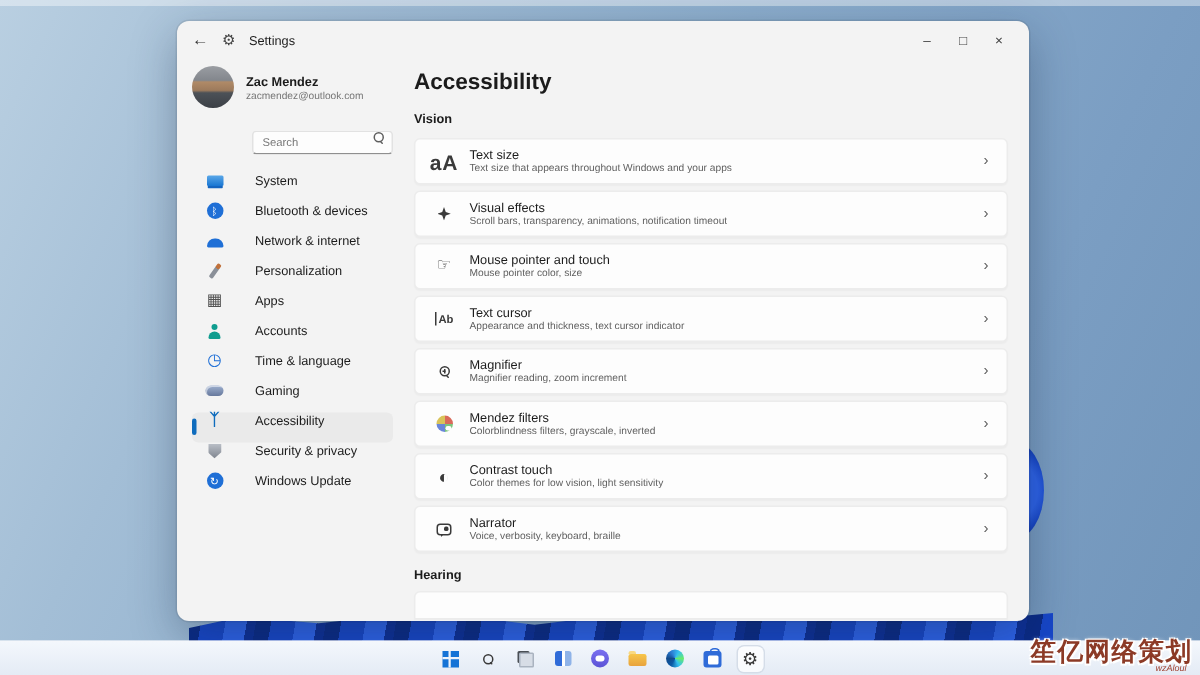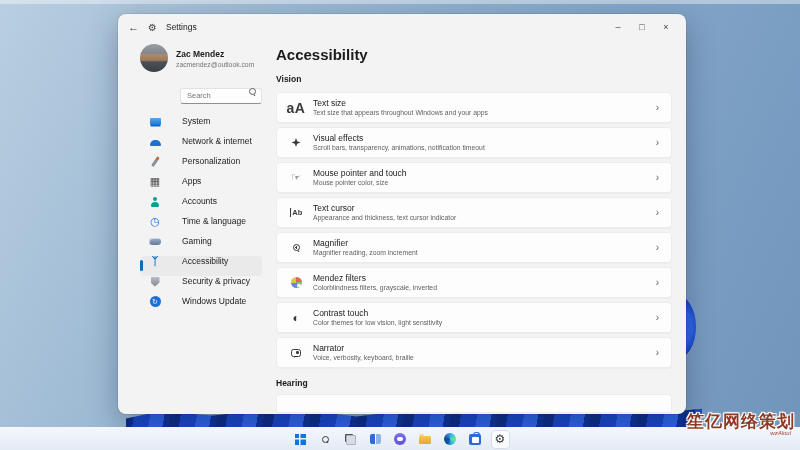--- a/index.html
+++ b/index.html
@@ -25,21 +25,21 @@
   .tb-back { font-size:11px; color:#333; margin-right:9px; cursor:default; }
   .tb-gear { font-size:10px; color:#444; margin-right:9px; }
   .tb-title { font-size:8.5px; }
   .tb-controls { position:absolute; right:8px; top:0; height:26px; display:flex; align-items:center; gap:0; }
   .tb-btn { width:24px; height:26px; display:flex; align-items:center; justify-content:center;
     font-size:9px; color:#444; }
 
   .win-body { display:flex; height:374px; }
 
   
-  .sidebar { width:152px; flex:none; padding:2px 8px 0 22px; }
+  .sidebar { width:152px; flex:none; padding:2px 8px 0 10px; }
   .user { display:flex; align-items:center; gap:8px; margin-top:2px; }
   .avatar { width:28px; height:28px; border-radius:50%; flex:none;
     background: linear-gradient(180deg,#9a9da2 0%,#83878d 34%,#b08a67 38%,#9c7a5c 58%,#4c5157 64%,#3c4046 100%); }
   .u-name { font-size:8.5px; font-weight:700; color:#1b1b1b; }
   .u-mail { font-size:6.8px; color:#757575; margin-top:2px; }
   .search { margin-top:12px; position:relative;margin-left:40px; }
   .search input { width:100%; height:16px; font-size:7.5px; padding:0 16px 0 6px;
     border:1px solid #e2e2e2; border-bottom:1px solid #8f8f8f; border-radius:3px;
     background:#fdfdfd; color:#333; font-family:inherit; outline:none; }
   .search .mg { position:absolute; right:6px; top:4px; color:#5f5f5f; }
@@ -132,21 +132,21 @@
     background:#f9d981; border-radius:1.5px 1.5px 0 0; }
   .edg { width:12px; height:12px; border-radius:50%;
     background:conic-gradient(from 210deg,#0c59a4,#114a8b,#2b7cd3,#35c1f1,#66eb6e,#35c1f1,#0c59a4); }
   .sto { width:12px; height:11px; border-radius:2px; background:#2f6bd8; position:relative; margin-top:1px; }
   .sto::before { content:''; position:absolute; left:3.5px; top:-2.5px; width:5px; height:3px;
     border:1.2px solid #2f6bd8; border-bottom:none; border-radius:3px 3px 0 0; }
   .sto::after { content:''; position:absolute; left:2.5px; top:2.5px; width:7px; height:6px; background:#fff; border-radius:1px; }
   .tgear { font-size:12px; color:#3a3a3a; line-height:1; }
 
   
-  .watermark { position:absolute; right:5px; bottom:14px; z-index:4; text-align:right;
+  .watermark { position:absolute; right:5px; bottom:1px; z-index:4; text-align:right;
     font-weight:800; font-size:17px; letter-spacing:1px; color:#8c3a26;
     text-shadow:-1px -1px 0 #fff,1px -1px 0 #fff,-1px 1px 0 #fff,1px 1px 0 #fff,0 0 3px #fff; }
   .watermark .sub { display:block; font-size:6px; font-style:italic; font-weight:400;
     letter-spacing:0; color:#a04030; margin-top:-3px; margin-right:4px; text-shadow:none; }
 </style>
 </head>
 <body>
 
 <div class="stage">
   <div class="bloom-strip"></div>
@@ -179,20 +179,26 @@
         </div>
         <nav class="nav">
           <div class="nav-item">
             <span class="ic">
                 <span class="sys"></span>
               </span>
             <span class="nl">System</span>
           </div>
           <div class="nav-item">
             <span class="ic">
+                <span class="btc">ᛒ</span>
+              </span>
+            <span class="nl">Bluetooth &amp; devices</span>
+          </div>
+          <div class="nav-item">
+            <span class="ic">
                 <span class="wif"></span>
               </span>
             <span class="nl">Network &amp; internet</span>
           </div>
           <div class="nav-item">
             <span class="ic">
                 <span class="brush"></span>
               </span>
             <span class="nl">Personalization</span>
           </div>

